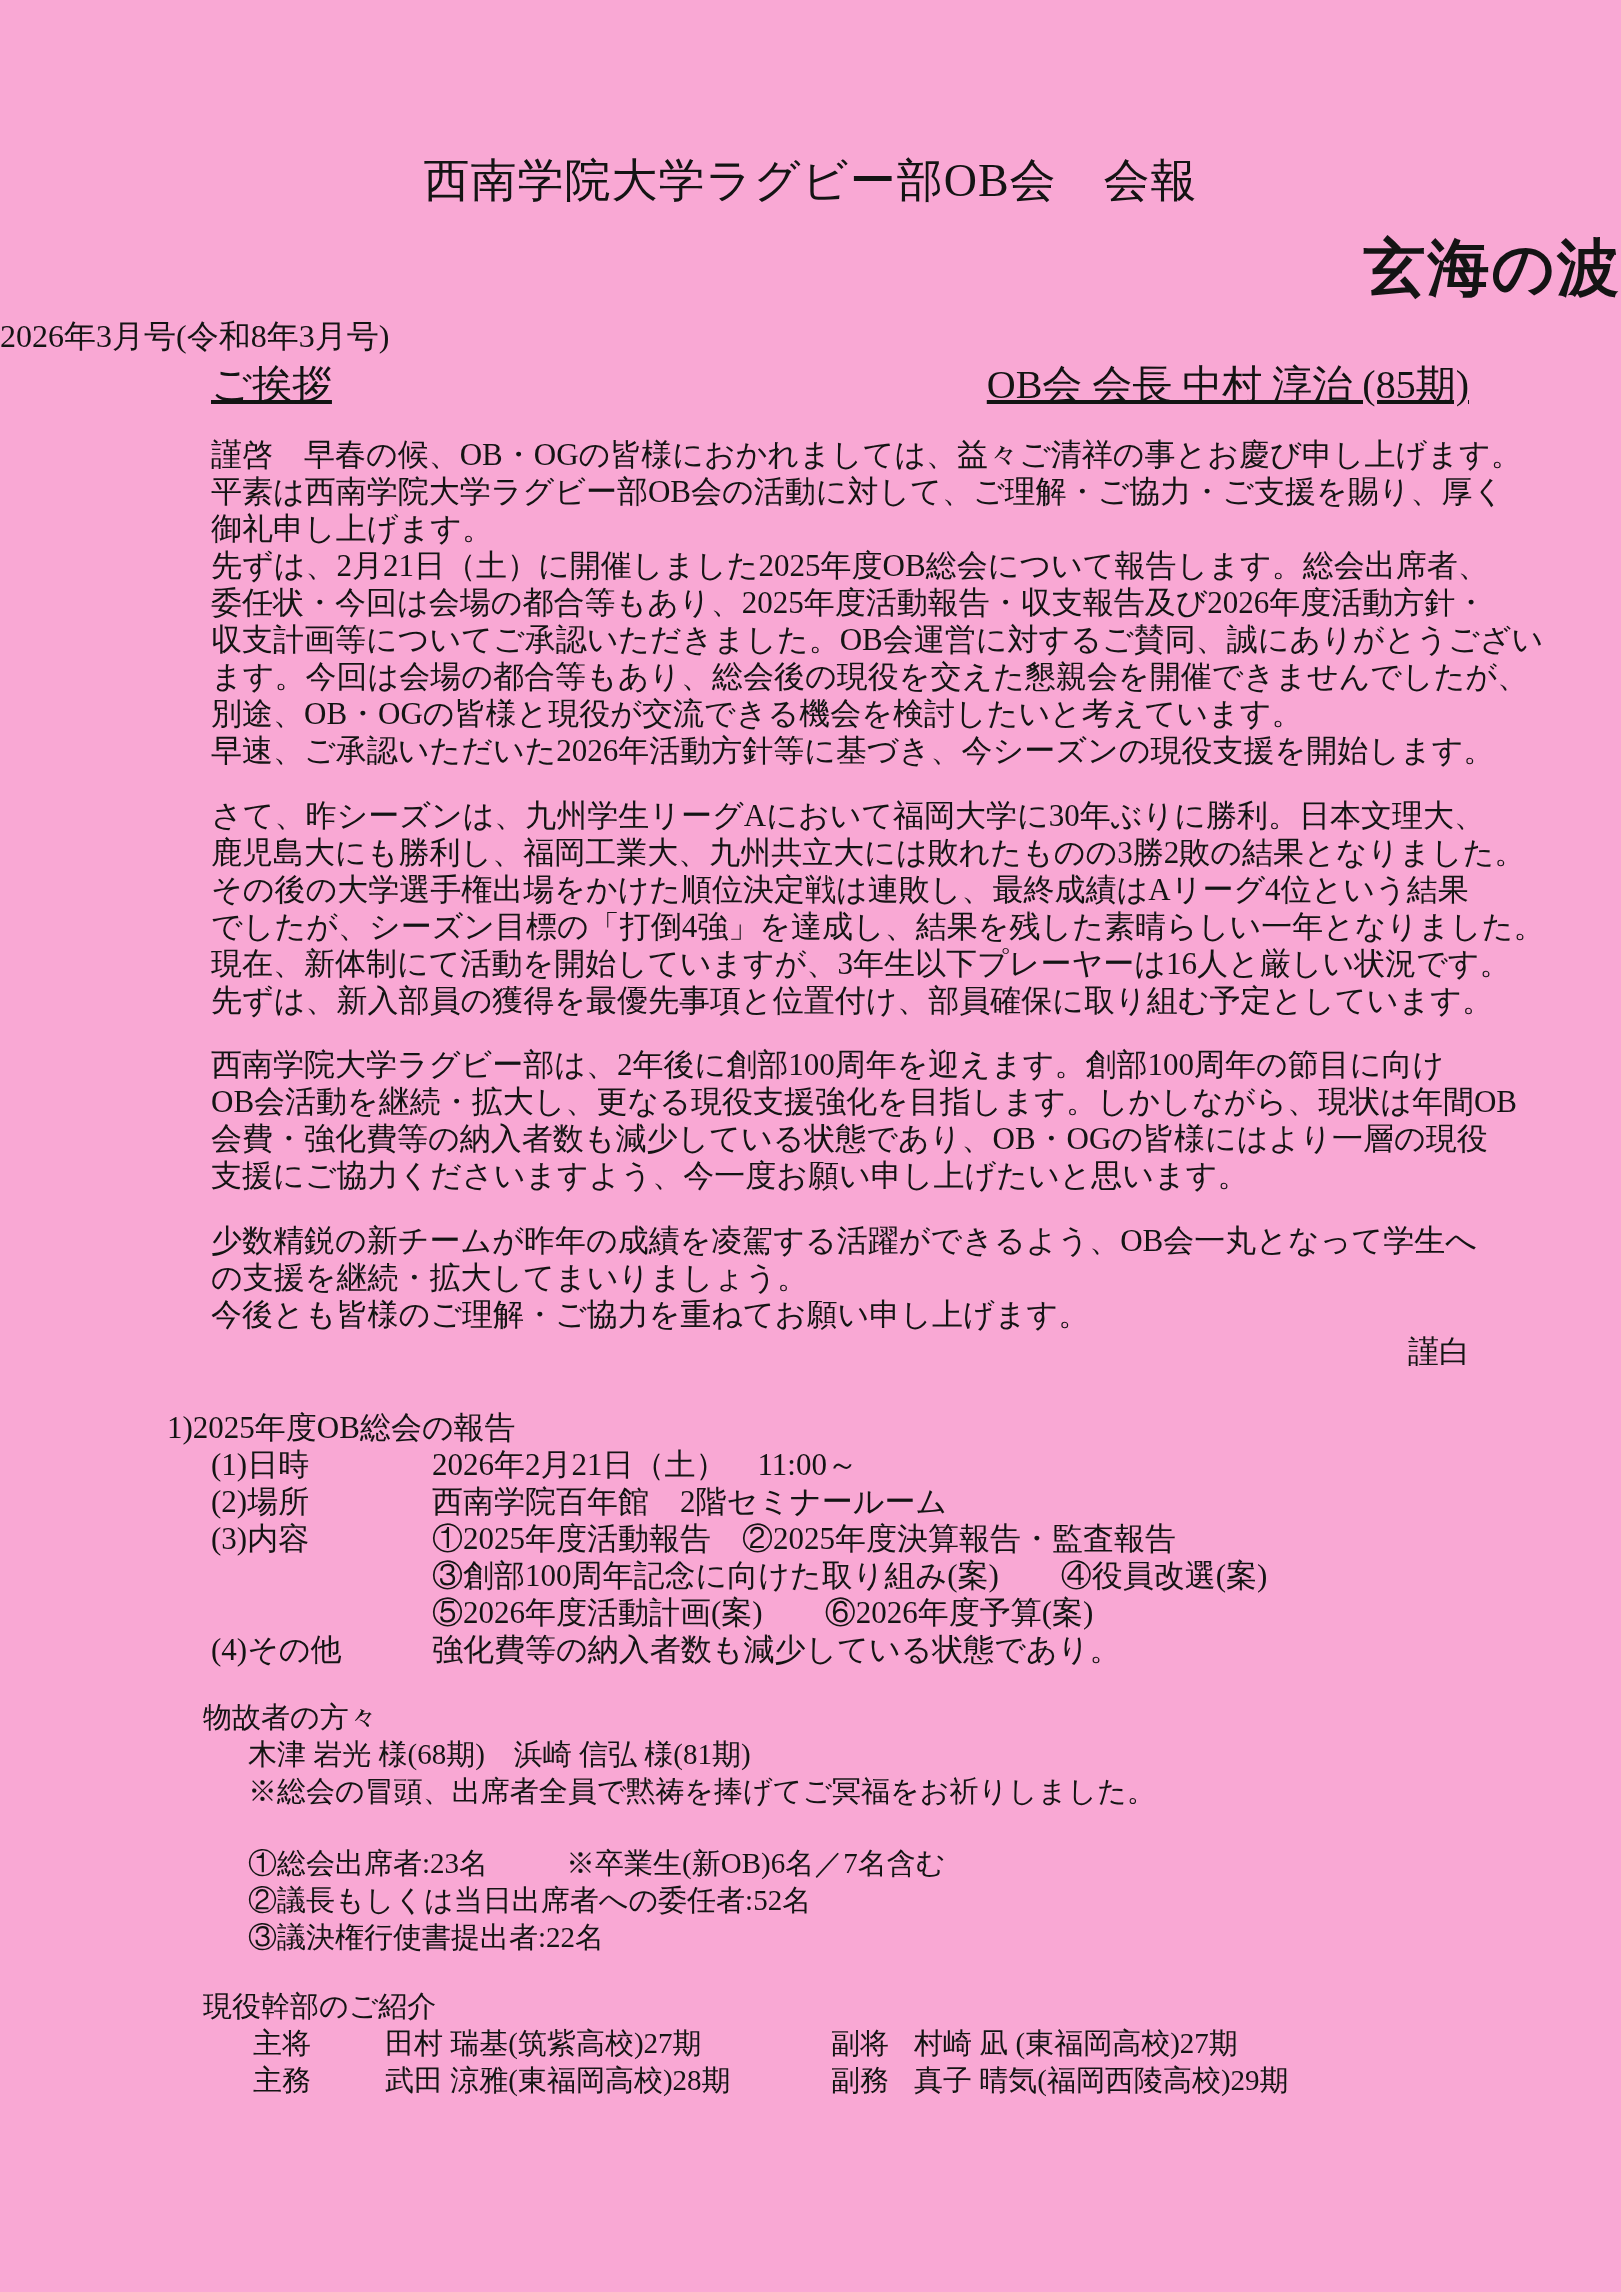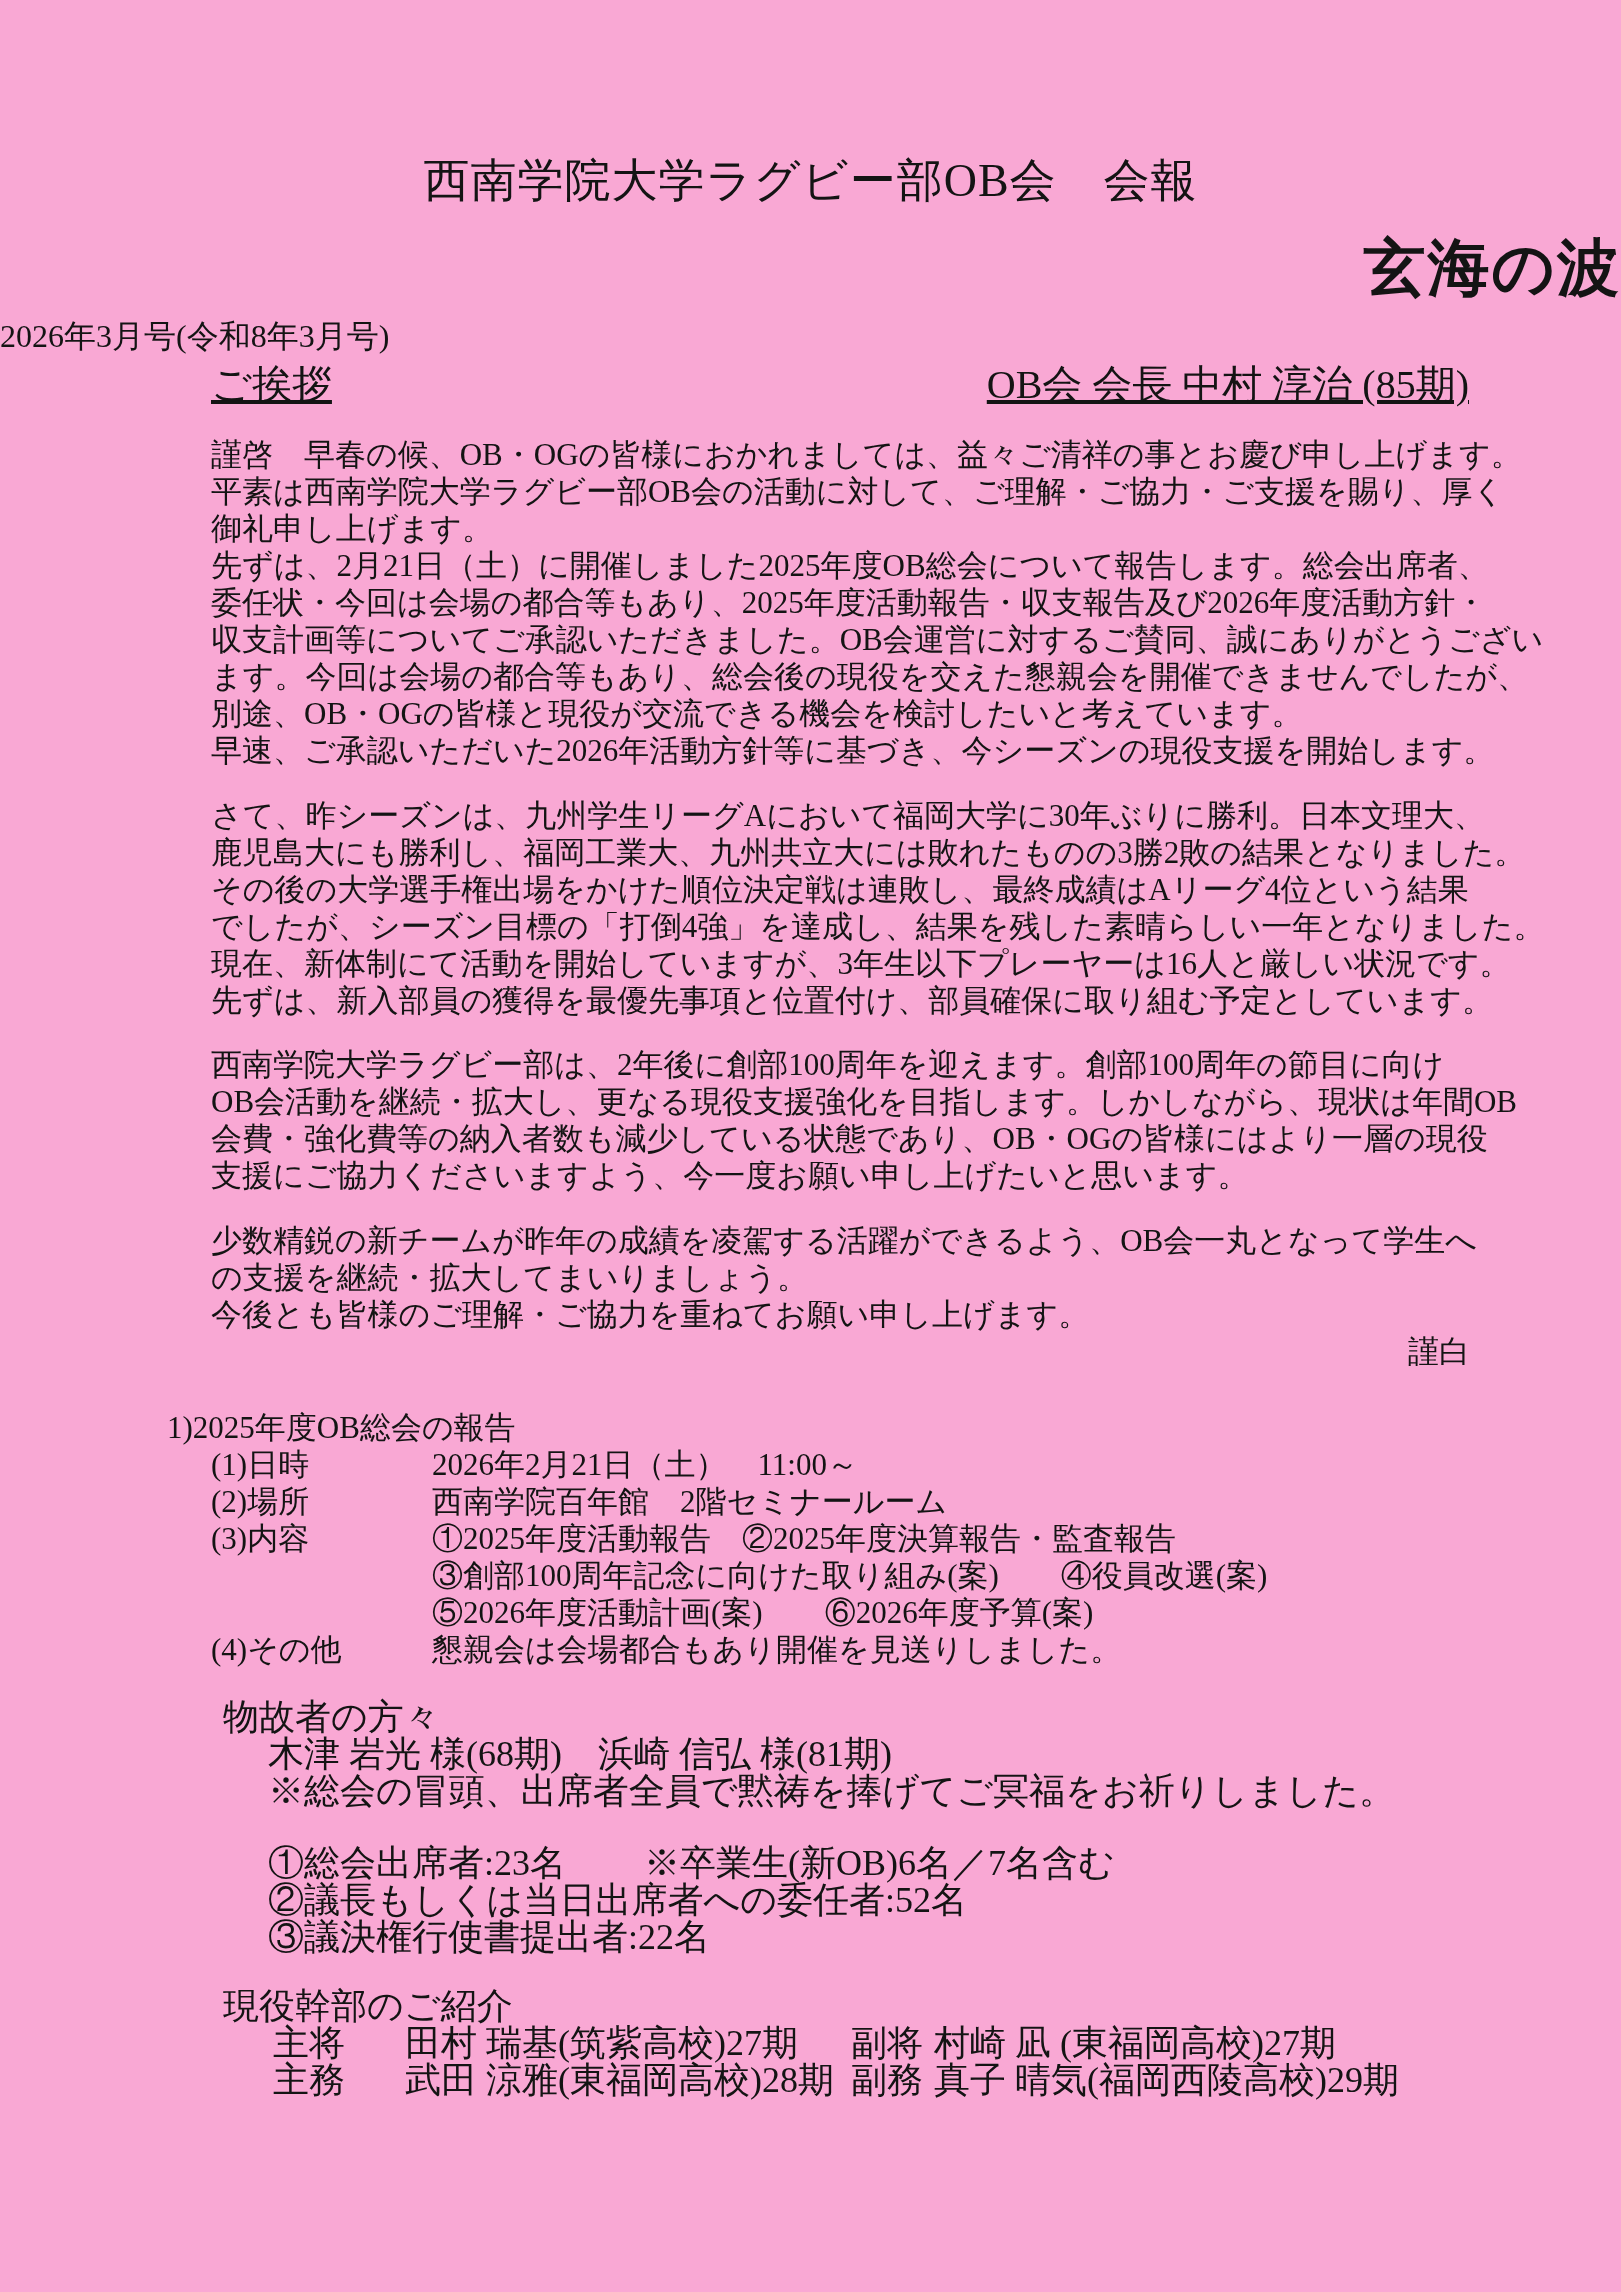--- a/index.html
+++ b/index.html
@@ -58,23 +58,22 @@
   .report {
     margin-top: 39px;
     font-size: 31px;
     line-height: 37px;
   }
   .report-heading { margin-left: 167px; white-space: pre; }
   .report-row { display: flex; margin-left: 211px; }
   .report-label { width: 221px; flex: none; white-space: pre; }
   .report-value, .report-value-multi { flex: 1; }
   .subsection {
-    font-size: 36px;
+    font-size: 29px;
     line-height: 37px;
-    padding-left: 20px;
   }
   .deceased { margin-top: 31px; }
   .participants { margin-top: 35px; }
   .officers { margin-top: 32px; }
   .subsection-heading { margin-left: 203px; white-space: pre; }
   .sub-line { margin-left: 248px; white-space: pre; }
   .participants-item1 { display: flex; margin-left: 248px; }
   .item1-note { margin-left: 78px; }
   .officer-row { display: flex; margin-left: 253px; }
   .officer-role1 { width: 132px; flex: none; white-space: pre; }
@@ -148,21 +147,21 @@
       <div class="report-label">(3)内容</div>
       <div class="report-value-multi">
         <div class="line">①2025年度活動報告　②2025年度決算報告・監査報告</div>
         <div class="line">③創部100周年記念に向けた取り組み(案)　　④役員改選(案)</div>
         <div class="line">⑤2026年度活動計画(案)　　⑥2026年度予算(案)</div>
       </div>
     </div>
 
     <div class="report-row">
       <div class="report-label">(4)その他</div>
-      <div class="report-value line">懇親会は会場都合もあり開催を見送りしました。</div>
+      <div class="report-value line">強化費等の納入者数も減少している状態であり。</div>
     </div>
   </div>
 
   <div class="subsection deceased">
     <div class="subsection-heading">物故者の方々</div>
     <div class="sub-line">木津 岩光 様(68期)　浜崎 信弘 様(81期)</div>
     <div class="sub-line">※総会の冒頭、出席者全員で黙祷を捧げてご冥福をお祈りしました。</div>
   </div>
 
   <div class="subsection participants">

